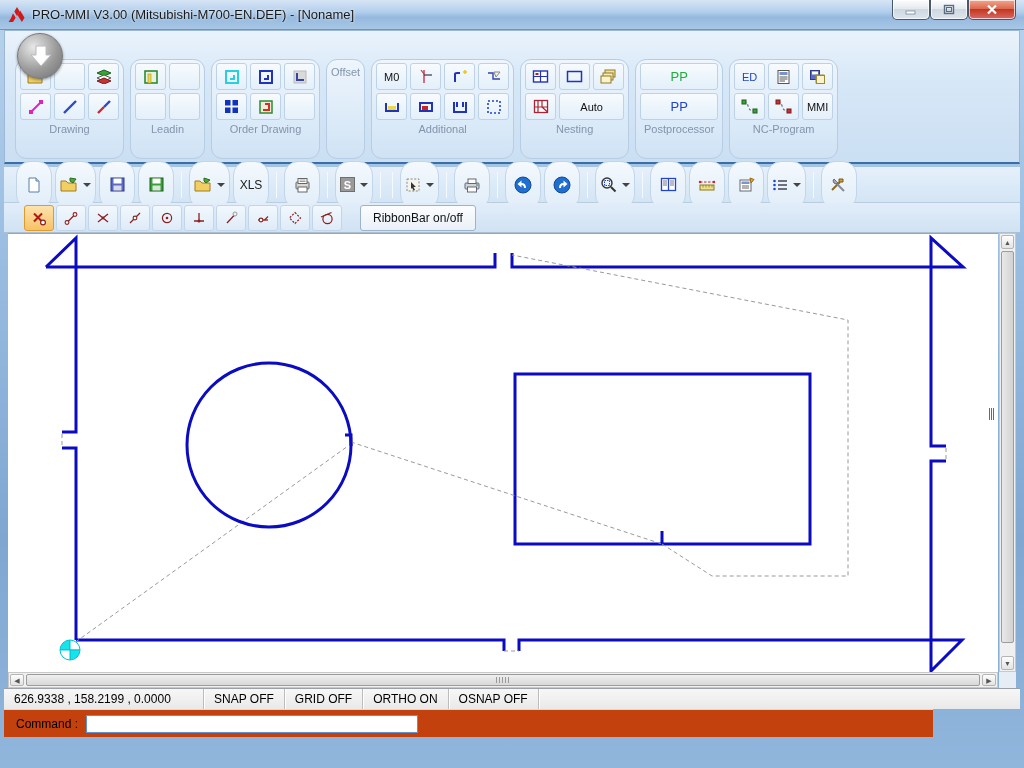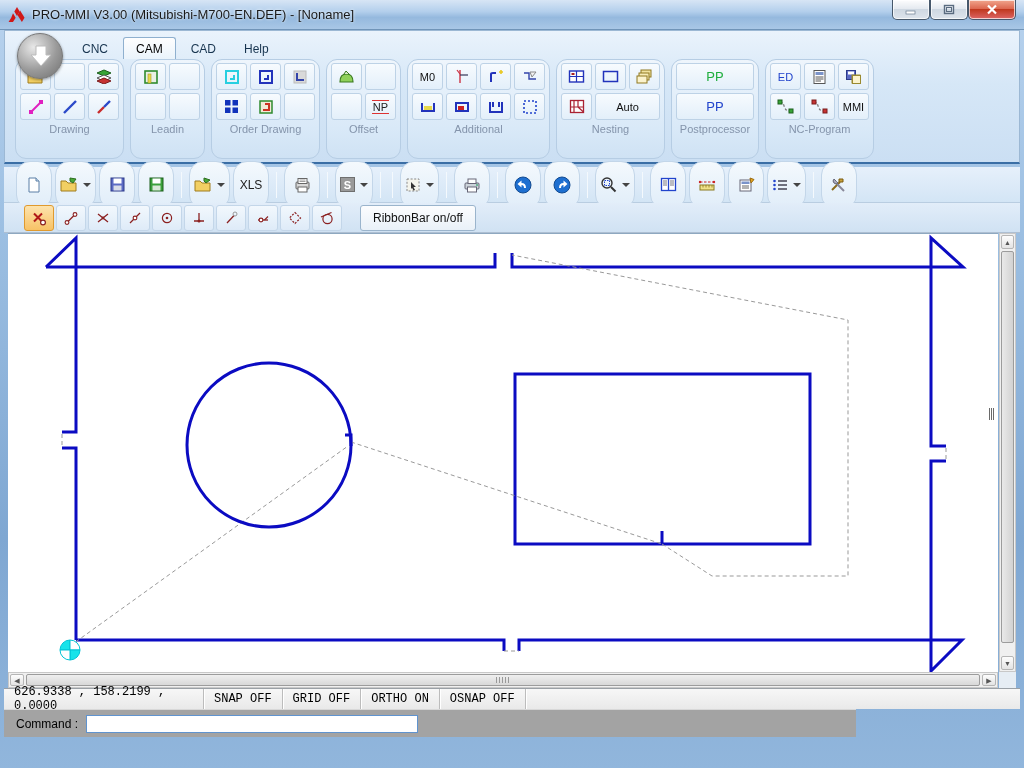--- a/index.html
+++ b/index.html
@@ -100,24 +100,24 @@
   .corner { position:absolute; left:999px; top:439px; width:17px; height:16px; background:#e6edf4; }
   .splitter { position:absolute; left:986px; top:172px; width:11px; height:18px;
     display:flex; align-items:center; justify-content:center; gap:1px; }
   .splitter i { display:block; width:1px; height:12px; background:#6a6a6a; }
 
   
   .statusbar { position:absolute; left:4px; top:688px; width:1016px; height:21px;
     background:linear-gradient(#f7f7f7,#e9e9e9); border-top:1px solid #9aa0a6;
     display:flex; align-items:center; font-size:12px; color:#000; }
   .sfield { padding:0 10px; height:21px; display:flex; align-items:center;
-    border-right:1px solid #bcbcbc; box-shadow:1px 0 0 #fff;font-family:Liberation Mono, monospace; }
+    border-right:1px solid #bcbcbc; box-shadow:1px 0 0 #fff; }
   .sfield.coords { width:200px; border-left:none; }
-  .commandbar { position:absolute; left:4px; top:709px; width:852px; height:28px;
-    background:#a3a3a3; border-top:1px solid #d8d8d8; display:flex; align-items:center;
+  .commandbar { position:absolute; left:4px; top:709px; width:929px; height:28px;
+    background:#c2410c; border-top:1px solid #d8d8d8; display:flex; align-items:center;
     padding-left:12px; font-size:12px; color:#000; }
   .cmd-input { margin-left:8px; width:332px; height:18px; border:1px solid #5f93cf;
     background:#fff; font-size:12px; font-family:"Liberation Sans",sans-serif; padding:0 3px; }
 </style>
 </head>
 <body>
 
 <div class="titlebar">
   <svg class="logo" viewBox="0 0 20 18">
     <path d="M10,0 L13,5 L10,10 L7,5 Z" fill="#d01818"></path>
@@ -144,26 +144,20 @@
     </div>
   </div>
 </div>
 
 <div class="ribbon">
   <div class="orb">
     <svg width="28" height="28" viewBox="0 0 28 28">
       <path d="M14,24 L4,13 L9,13 L9,4 L19,4 L19,13 L24,13 Z" fill="#fff" stroke="#bbb" stroke-width="1"></path>
     </svg>
   </div>
-  <div class="tabs">
-    <div class="tab">CNC</div>
-    <div class="tab active">CAM</div>
-    <div class="tab">CAD</div>
-    <div class="tab">Help</div>
-  </div>
 
   <div class="groups">
 
     <div class="grp">
       <div class="grp-rows">
         <div class="grp-row">
           <div class="rbtn">
             <svg width="18" height="16" viewBox="0 0 18 16">
                 <path d="M1,4 L6,4 L8,6 L15,6 L15,14 L1,14 Z" fill="#f2cf63" stroke="#a07d1e"></path>
                 <path d="M9,1 L15,3 L11,7 L9,5 Z" fill="#4aa838" stroke="#2c6e1e"></path>
@@ -258,37 +252,20 @@
                 <path d="M5,11 L11,11 L11,5 L7,5" fill="none" stroke="#cc3322" stroke-width="2"></path>
               </svg>
           </div>
           <div class="rbtn"></div>
         </div>
       </div>
       <div class="grp-label">Order Drawing</div>
     </div>
 
     <div class="grp">
-      <div class="grp-rows">
-        <div class="grp-row">
-          <div class="rbtn">
-            <svg width="17" height="14" viewBox="0 0 17 14">
-                <path d="M2,12 Q2,4 8.5,4 Q15,4 15,12 Z" fill="#8fd05a" stroke="#3a7a20" stroke-width="1.2"></path>
-                <path d="M6,4 L8,1 L11,4" fill="#d8e8c8" stroke="#3a7a20"></path>
-              </svg>
-          </div>
-          <div class="rbtn"></div>
-        </div>
-        <div class="grp-row">
-          <div class="rbtn"></div>
-          <div class="rbtn">
-            <span class="np-text">NP</span>
-          </div>
-        </div>
-      </div>
       <div class="grp-label">Offset</div>
     </div>
 
     <div class="grp">
       <div class="grp-rows">
         <div class="grp-row">
           <div class="rbtn">
             <span>M0</span>
           </div>
           <div class="rbtn">

